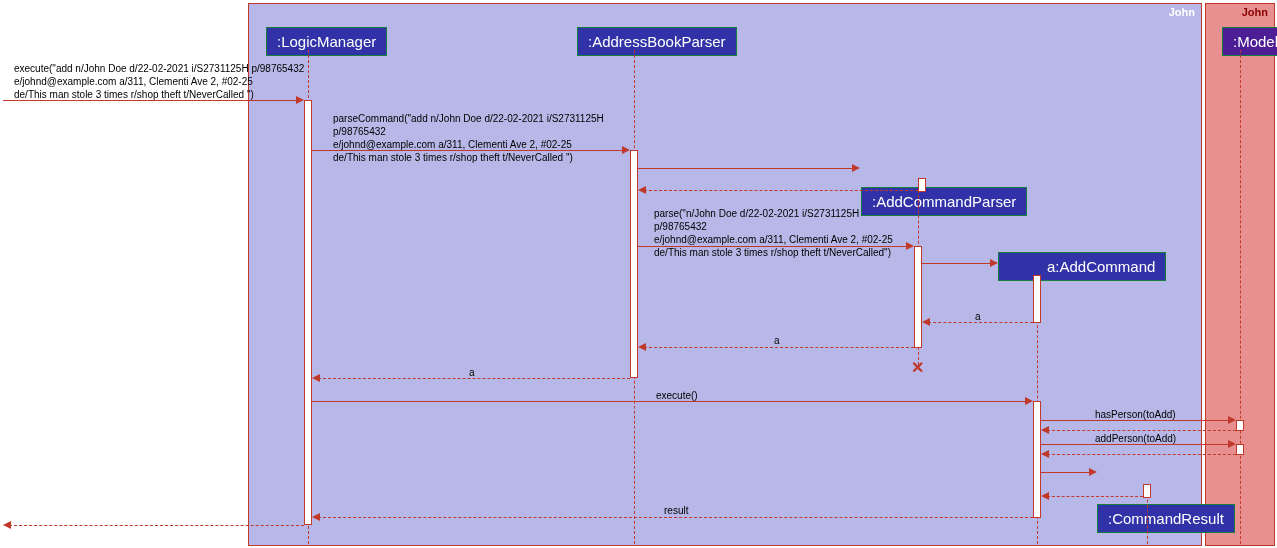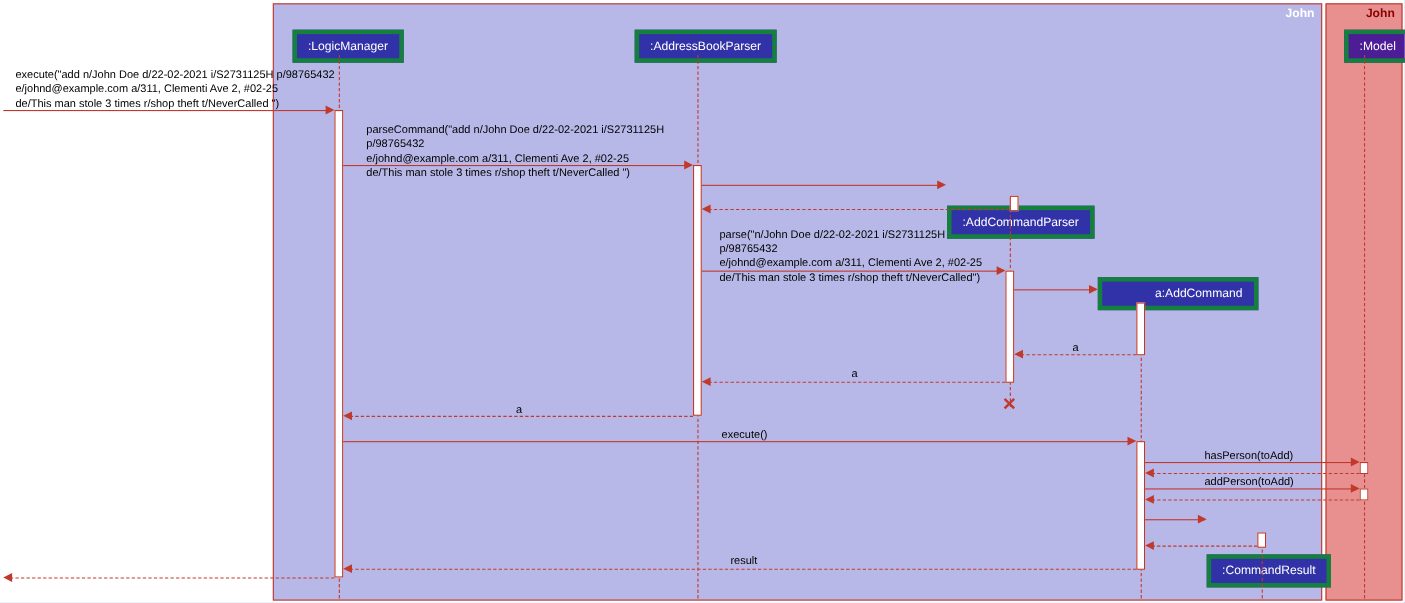--- a/index.html
+++ b/index.html
@@ -2,21 +2,21 @@
 <html><head>
 <meta charset="utf-8">
 <style>
   * { box-sizing: border-box; margin: 0; padding: 0; }
   body { font-family: Arial, sans-serif; background: #fff; width: 1277px; height: 548px; position: relative; overflow: hidden; }
   .box-logic { position: absolute; left: 248px; top: 3px; width: 954px; height: 543px; background: #b8b8e8; border: 1px solid #c0392b; }
   .box-model { position: absolute; left: 1205px; top: 3px; width: 70px; height: 543px; background: #e89090; border: 1px solid #c0392b; }
   .box-label { position: absolute; top: 2px; right: 6px; font-size: 11px; font-weight: bold; }
   .box-logic .box-label { color: #fff; }
   .box-model .box-label { color: #8b0000; }
-  .participant { position: absolute; background: #3232a8; color: #fff; font-size: 11px; padding: 5px 10px; border: 4px solid #15803d; text-align: left; white-space: nowrap; }
+  .participant { position: absolute; background: #3232a8; color: #fff; font-size: 15px; padding: 5px 10px; border: 1px solid #15803d; text-align: left; white-space: nowrap; }
   .participant-model { background: #4c1d95; }
   .lifeline { position: absolute; width: 0; border-left: 1px dashed #c0392b; }
   .activation { position: absolute; width: 8px; background: #fff; border: 1px solid #c0392b; }
   .arrow-line { position: absolute; height: 0; border-top: 1px solid #c0392b; }
   .arrow-line.dashed { border-top-style: dashed; }
   .arrow-head { position: absolute; width: 0; height: 0; }
   .arrow-head.right { border-top: 4px solid transparent; border-bottom: 4px solid transparent; border-left: 8px solid #c0392b; }
   .arrow-head.left { border-top: 4px solid transparent; border-bottom: 4px solid transparent; border-right: 8px solid #c0392b; }
   .msg-label { position: absolute; font-size: 10px; color: #000; white-space: nowrap; line-height: 1.3; }
   .msg-label.multi { white-space: normal; }

